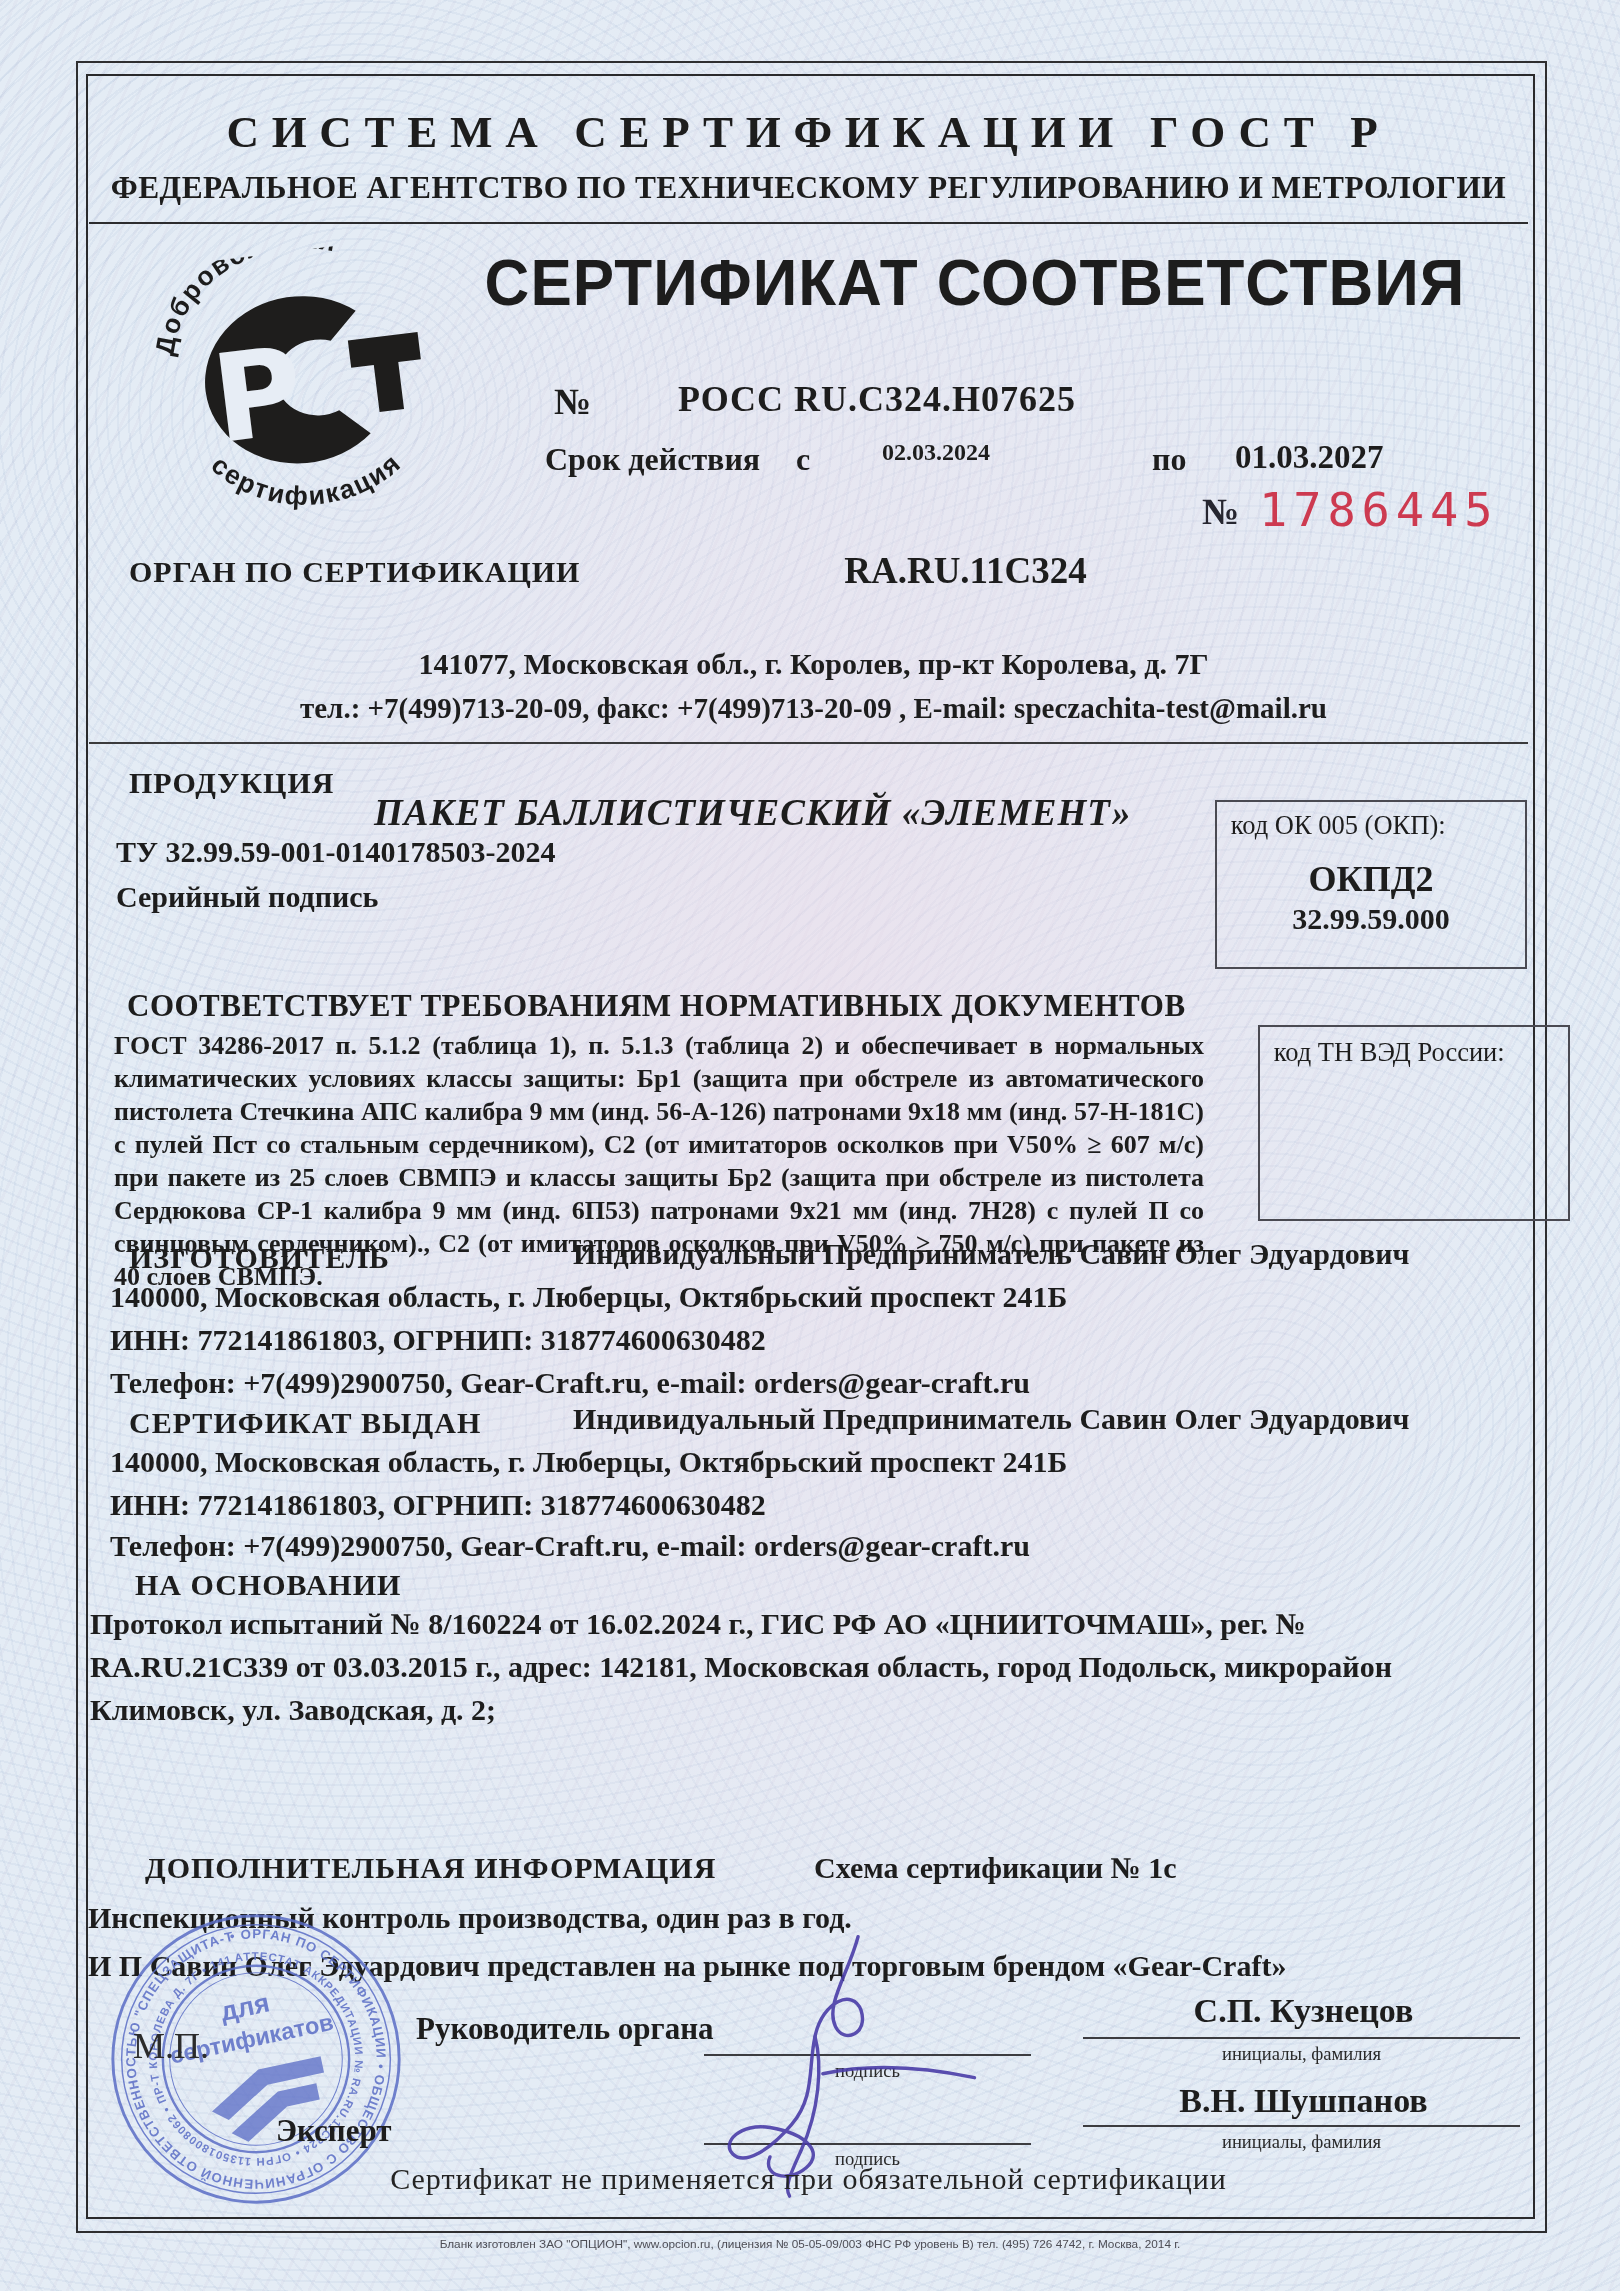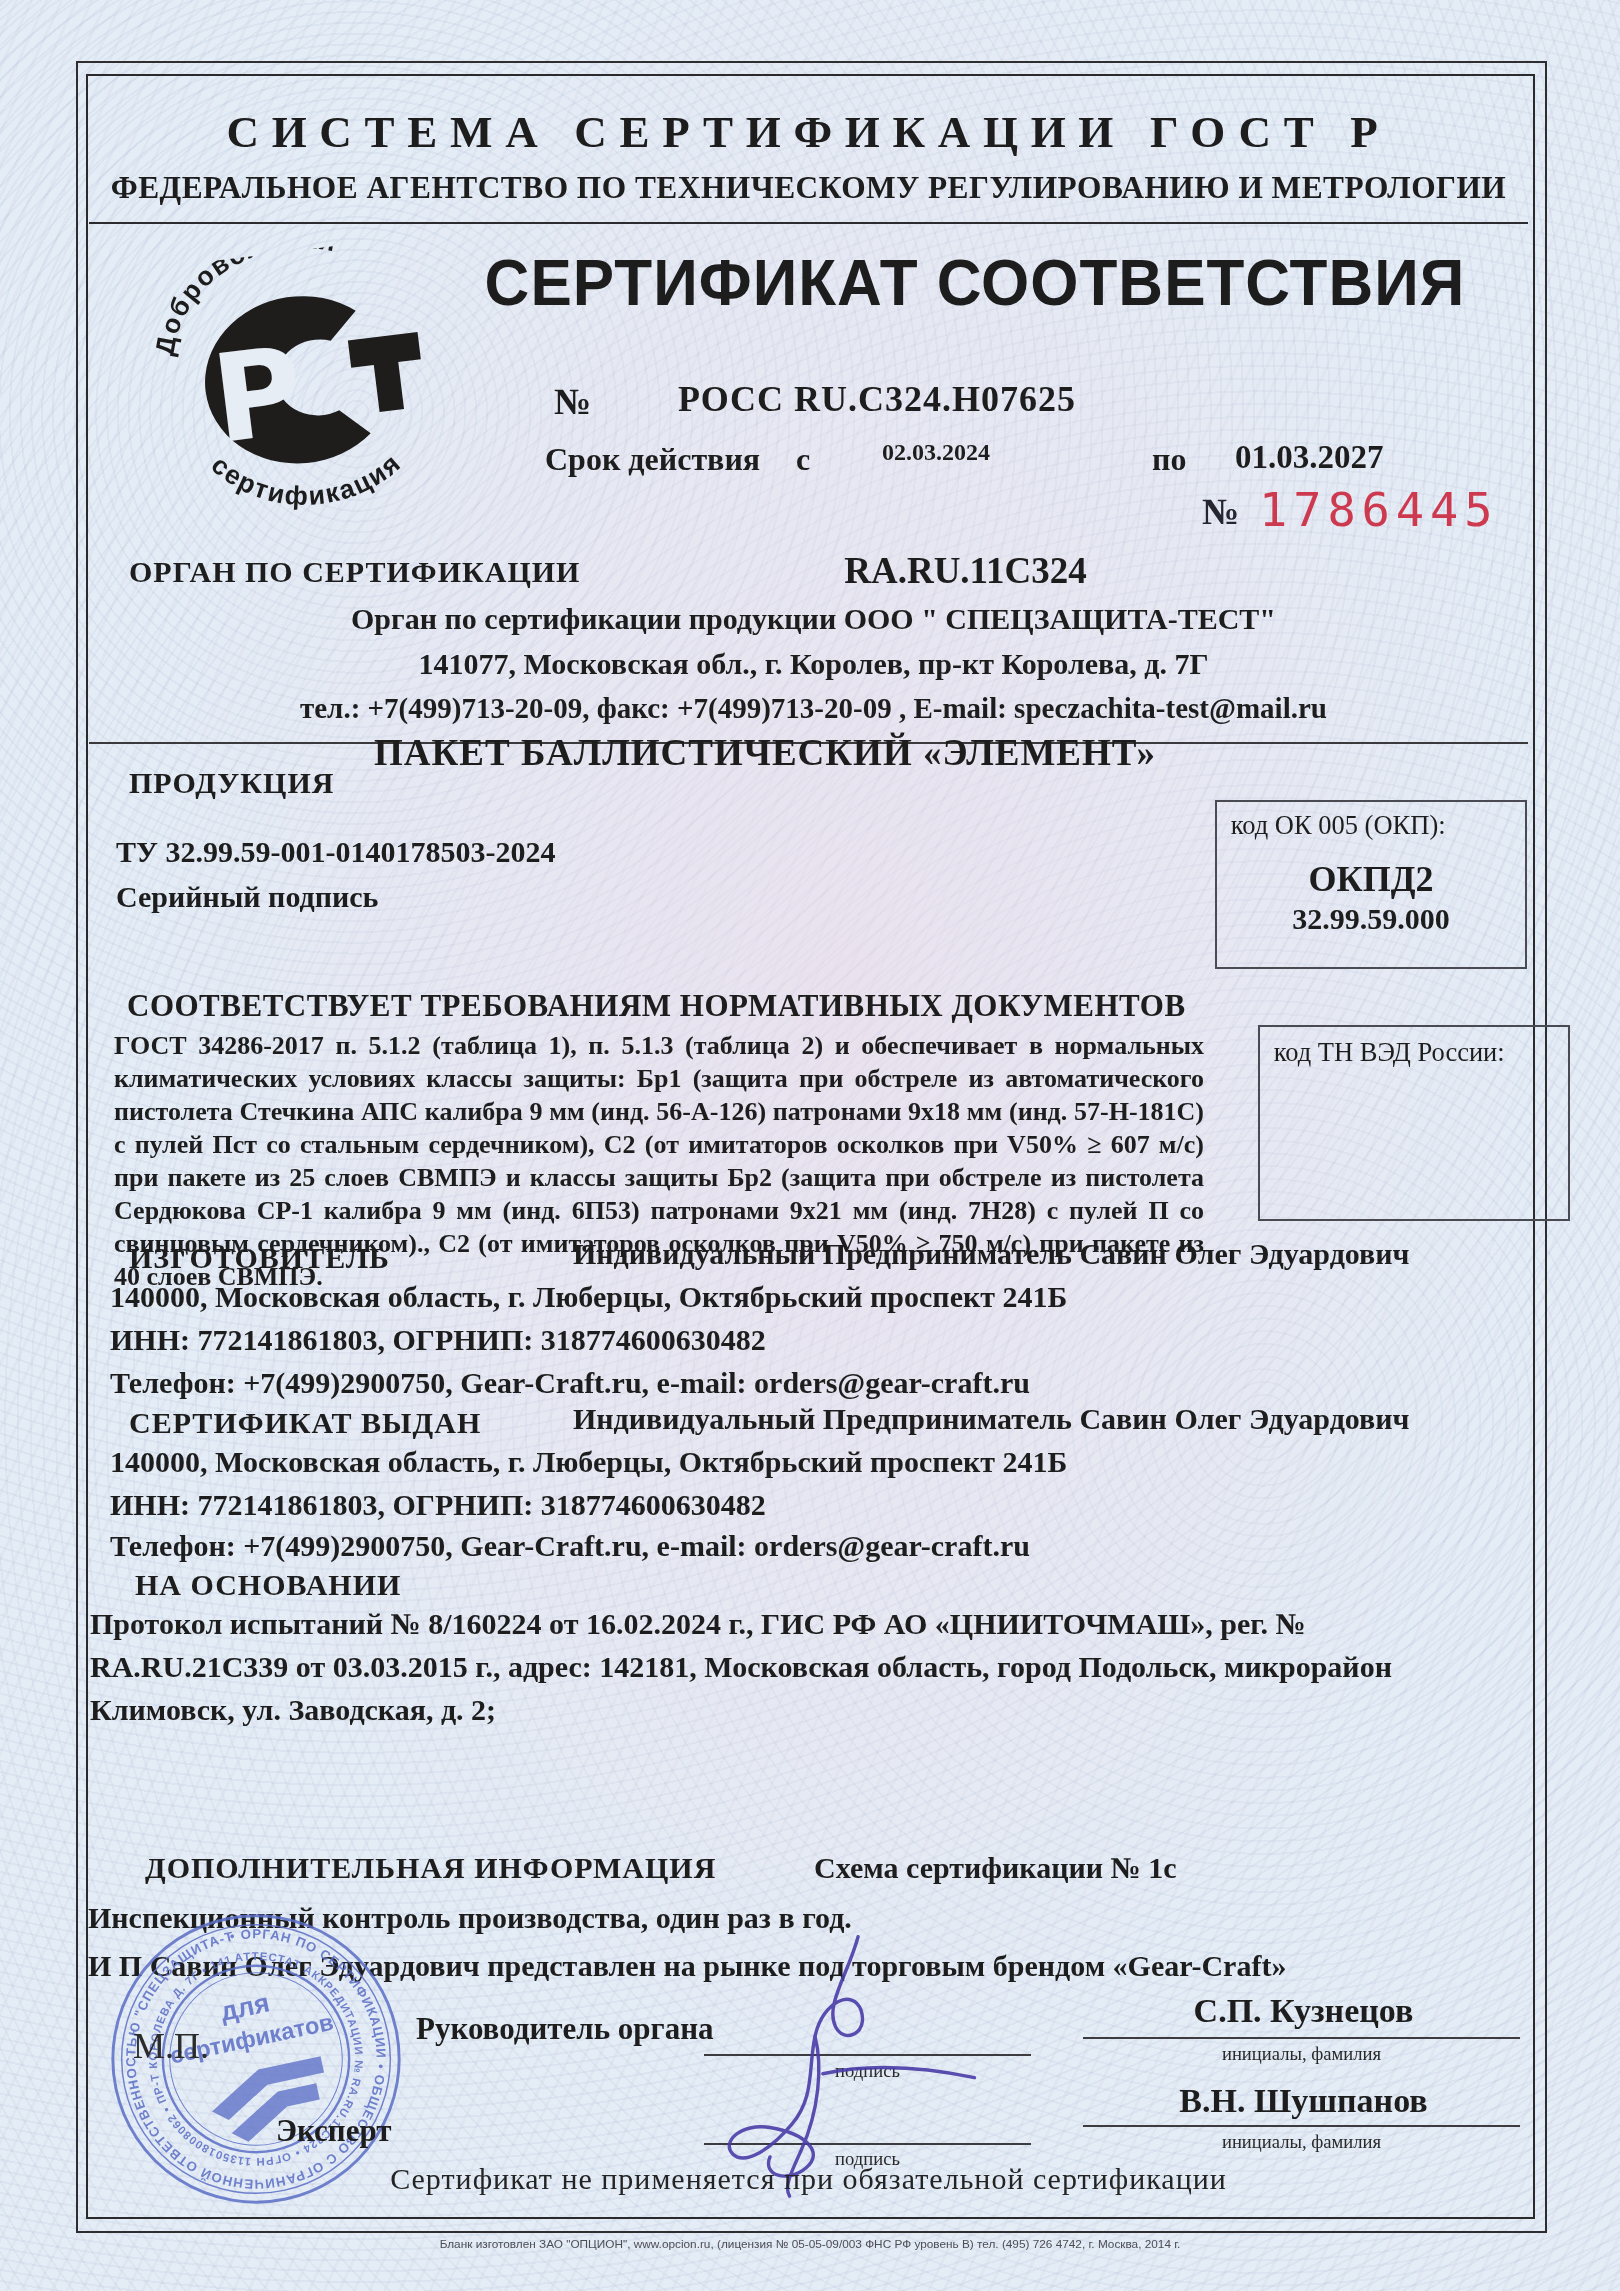--- a/index.html
+++ b/index.html
@@ -66,27 +66,26 @@
   <span class="abs ser b" style="left:796px;top:441px;font-size:32px;">с</span>
   <span class="abs ser b" style="left:882px;top:439px;font-size:24px;">02.03.2024</span>
   <span class="abs ser b" style="left:1152px;top:441px;font-size:32px;">по</span>
   <span class="abs ser b" style="left:1235px;top:439px;font-size:33px;">01.03.2027</span>
 
   <span class="abs ser b" style="left:1202px;top:490px;font-size:37px;color:#262630;">№</span>
   <span class="abs mono red" style="left:1259px;top:482px;font-size:47px;letter-spacing:5.9px;">1786445</span>
 
   <div class="abs ser b" style="left:129px;top:555px;font-size:30px;letter-spacing:1px;">ОРГАН ПО СЕРТИФИКАЦИИ</div>
   <div class="abs ser b ctr" style="left:794px;top:549px;width:343px;font-size:37px;">RA.RU.11С324</div>
-  <div class="abs ser b ctr" style="left:108px;top:602px;width:1411px;font-size:30px;">Орган по сертификации продукции ООО " СПЕЦЗАЩИТА-ТЕСТ"</div>
   <div class="abs ser b ctr" style="left:108px;top:647px;width:1411px;font-size:30px;">141077, Московская обл., г. Королев,  пр-кт  Королева, д. 7Г</div>
   <div class="abs ser b ctr" style="left:108px;top:692px;width:1411px;font-size:29px;">тел.: +7(499)713-20-09, факс: +7(499)713-20-09 , E-mail: speczachita-test@mail.ru</div>
   <div class="thinline" style="left:89px;top:742px;width:1439px;"></div>
 
   <div class="abs ser b" style="left:129px;top:766px;font-size:30px;letter-spacing:1px;">ПРОДУКЦИЯ</div>
-  <div class="abs ser b" style="left:374px;top:731px;width:843px;font-size:37px;letter-spacing:1px;">ПАКЕТ БАЛЛИСТИЧЕСКИЙ «ЭЛЕМЕНТ»</div>
+  <div class="abs ser b" style="left:374px;top:791px;width:843px;font-size:37px;letter-spacing:1px;font-style:italic;">ПАКЕТ БАЛЛИСТИЧЕСКИЙ «ЭЛЕМЕНТ»</div>
   <div class="abs ser b" style="left:116px;top:835px;font-size:30px;">ТУ 32.99.59-001-0140178503-2024</div>
   <div class="abs ser b" style="left:116px;top:880px;font-size:30px;">Серийный подпись</div>
 
   <div class="box" style="left:1215px;top:800px;width:308px;height:165px;">
     <div class="ser" style="margin:7.8px 0 0 13.7px;font-size:26.5px;">код ОК 005 (ОКП):</div>
     <div class="ser b ctr" style="margin-top:17.6px;font-size:36px;">ОКПД2</div>
     <div class="ser b ctr" style="margin-top:2px;font-size:30px;">32.99.59.000</div>
   </div>
 
   <div class="abs ser b" style="left:127px;top:988px;font-size:31px;letter-spacing:0.5px;">СООТВЕТСТВУЕТ ТРЕБОВАНИЯМ НОРМАТИВНЫХ ДОКУМЕНТОВ</div>

